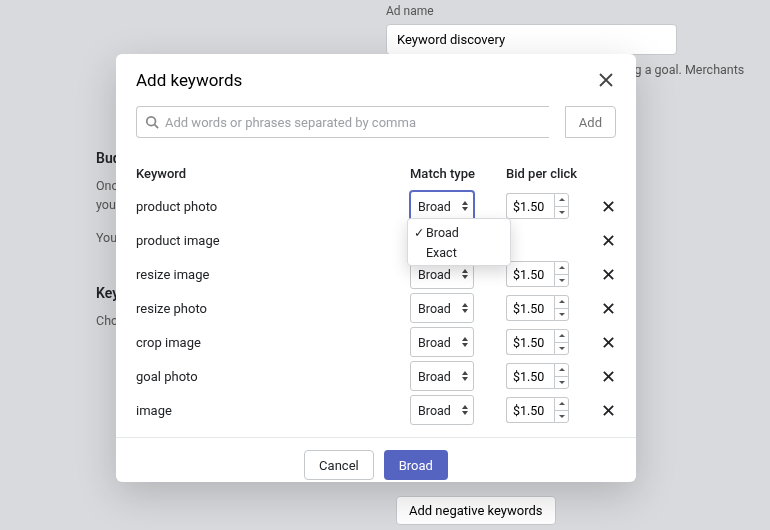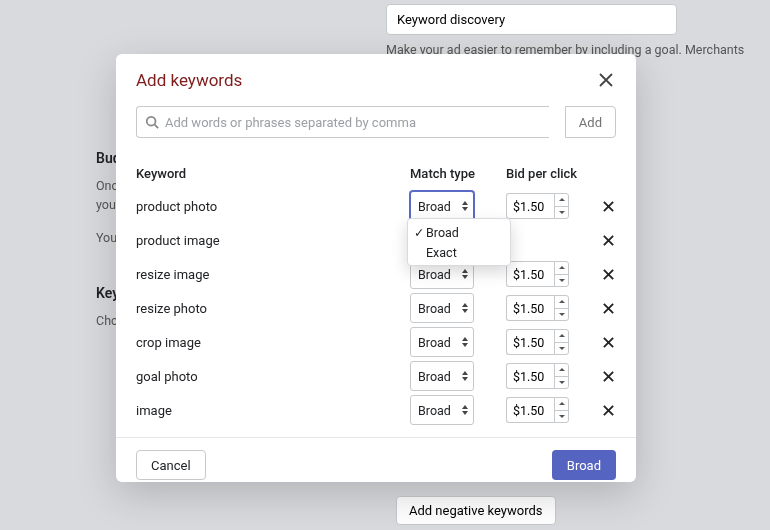--- a/index.html
+++ b/index.html
@@ -11,21 +11,21 @@
   .bg-input { border: 1px solid #c6c9cc; background: #fff; padding: 7px 10px; width: 291px; border-radius: 4px; font-size: 13px; margin-bottom: 6px;}
   .bg-note { font-size: 12.5px; color: #555; line-height: 1.5; }
   .bg-left { position: absolute; left: 96px; top: 148px; width: 300px; font-size: 12.5px; color: #555; line-height: 1.5; }
   .bg-heading { color: #212326; font-size: 14px; font-weight: 600; margin-bottom: 8px;}
   .bg-block { margin-bottom: 22px; }
   .bg-right-notes { position: absolute; left: 396px; width: 370px; font-size: 12.5px; color: #555; line-height: 1.5; }
   .neg-btn { border:1px solid #c6c9cc; background:#fff; padding:6px 12px; border-radius:4px; font-size:13px; }
 
   .modal { position: absolute; left: 116px; top: 54px; width: 520px; height: 428px; background: #fff; border-radius: 6px; box-shadow: 0 12px 40px rgba(0,0,0,0.18); display: flex; flex-direction: column; }
   .modal-header { display: flex; align-items: center; justify-content: space-between; padding: 16px 20px 12px 20px; }
-  .modal-title { font-size: 17px; font-weight: 400; color: #7f1d1d; }
+  .modal-title { font-size: 17px; font-weight: 400; color: #000000; }
   .close-x { width: 20px; height: 20px; cursor: pointer; display:flex; align-items:center; justify-content:center; }
   .close-x svg { width: 16px; height: 16px; stroke: #444; stroke-width:1.8; }
 
   .modal-body { padding: 4px 20px 10px 20px; flex: 1; overflow: visible; position:relative; }
   .search-row { display: flex; gap: 16px; margin-bottom: 24px; }
   .search-wrap { flex: 1; display: flex; align-items: center; border: 1px solid #c6c9cc; border-right: none; border-radius: 4px 0 0 4px; padding: 0 8px; height: 32px; background:#fff;}
   .search-wrap svg { width: 14px; height: 14px; stroke: #888; fill:none; stroke-width:2; margin-right:6px;}
   .search-input { border: none; outline: none; flex: 1; font-size: 13px; color:#333; background:transparent; }
   .search-input::placeholder { color: #9ca0a5; }
   .add-btn { border: 1px solid #c6c9cc; border-radius: 0 4px 4px 0; background: #fff; padding: 0 13px; height: 32px; font-size: 13px; color: #737373; cursor:pointer;}
@@ -55,30 +55,31 @@
   .bid-step .u{border-bottom:3.5px solid #555;}
   .bid-step .d{border-top:3.5px solid #555;}
   .del-col { width:26px; display:flex; justify-content:flex-end;}
   .del-x { width:15px; height:15px; cursor:pointer; display:flex; align-items:center; justify-content:center;}
   .del-x svg { width:13px;height:13px; stroke:#212326; stroke-width:2;}
 
   .dropdown { position:absolute; top:26px; left:-4px; width:104px; background:#fff; border:1px solid #d8dadd; border-radius:4px; box-shadow:0 6px 16px rgba(0,0,0,0.16); padding:3px 0; z-index:50;}
   .dropdown .opt { display:flex; align-items:center; height:20px; padding:0 8px 0 6px; font-size:12.5px; cursor:pointer;}
   .dropdown .opt .chk { width:12px; display:inline-block;}
 
-  .modal-footer { border-top:1px solid #e5e7e9; padding:12px 20px; display:flex; justify-content:space-between; gap:10px;}
+  .modal-footer { border-top:1px solid #e5e7e9; padding:12px 20px; display:flex; justify-content:center; gap:10px;}
   .btn { height:30px; padding:0 14px; border-radius:4px; font-size:13px; cursor:pointer; border:1px solid transparent;}
   .btn-cancel { background:#fff; border-color:#c6c9cc; color:#212326;}
   .btn-save { background:#5563c1; color:#fff;}
 </style>
 </head>
 <body>
 
 <div class="bg-form">
   <div class="bg-section">
+    <div class="bg-label">Ad name</div>
     <input class="bg-input" value="Keyword discovery" style="">
     <div class="bg-note">Make your ad easier to remember by including a goal. Merchants won't see</div>
   </div>
 </div>
 
 <div class="bg-left">
   <div class="bg-block">
     <div class="bg-heading">Budget</div>
     <div>Once your ad is live, it will run continuously against your budget and paused.</div>
     <div style="height:14px"></div>

